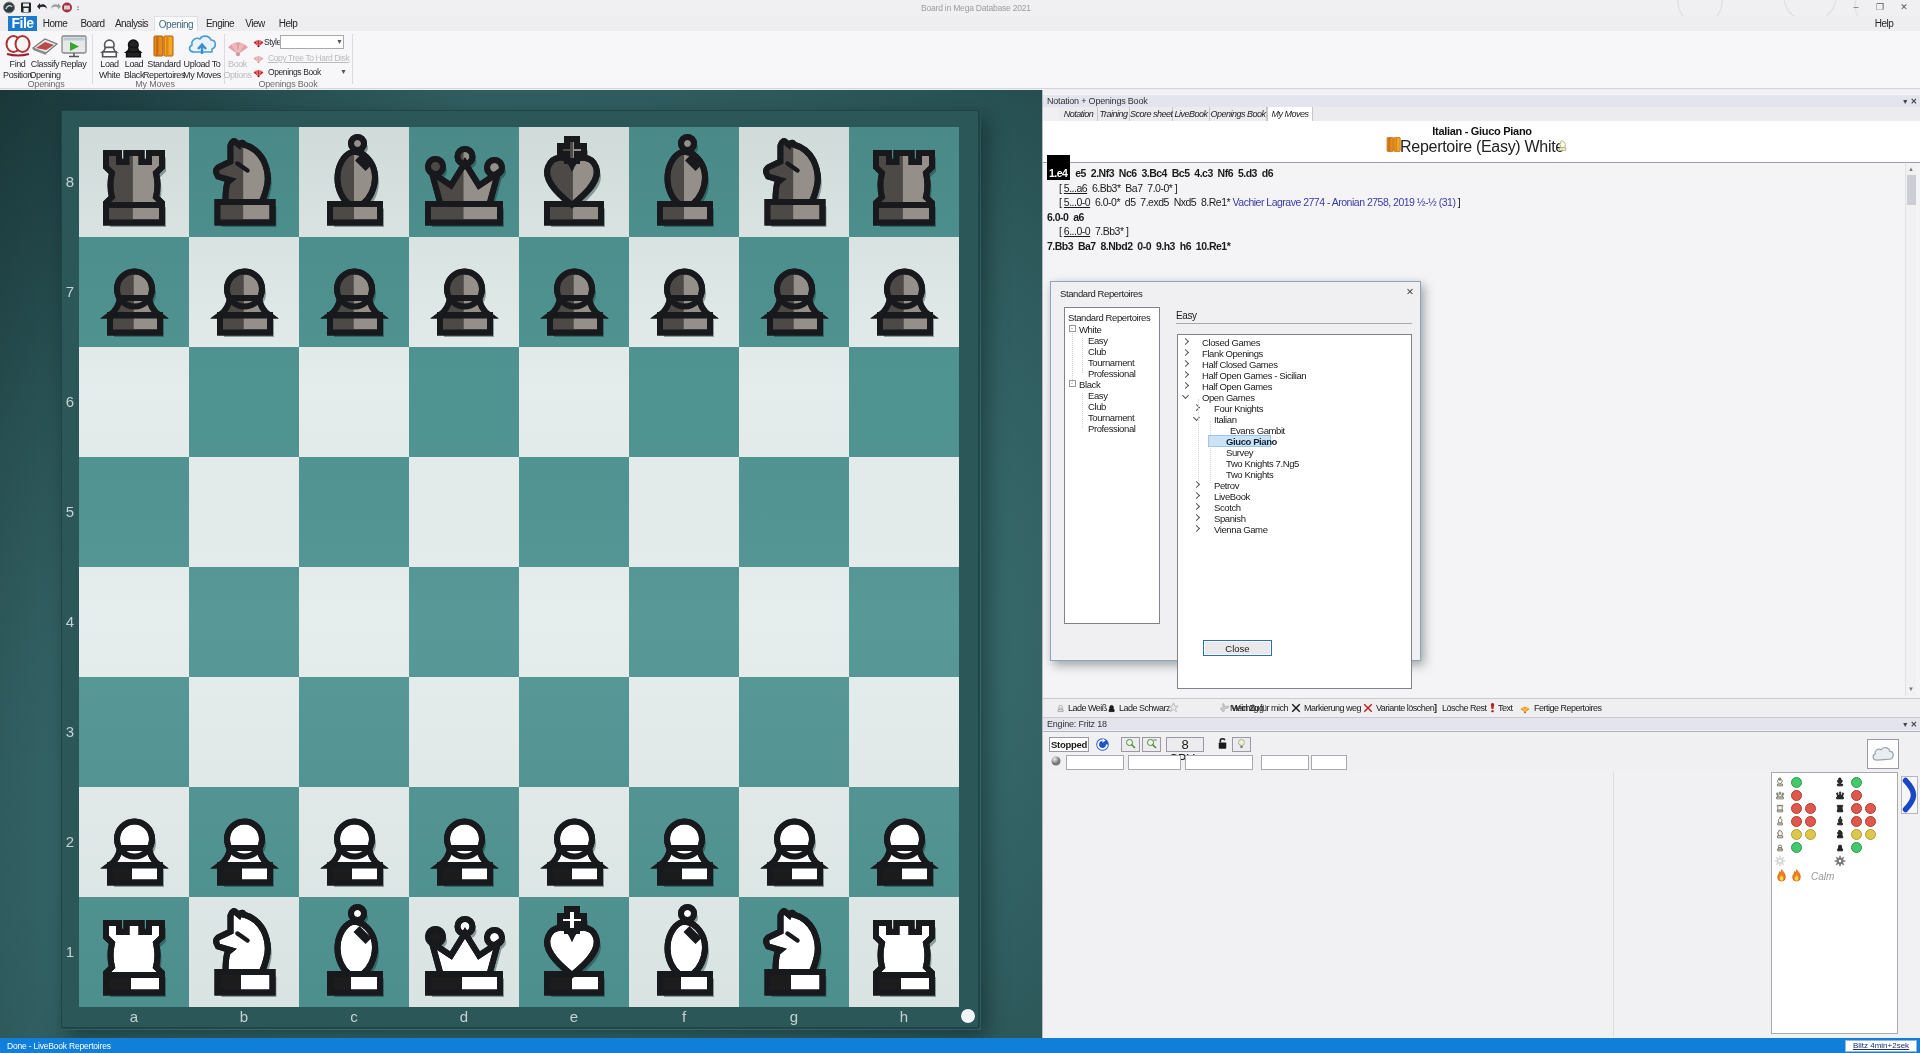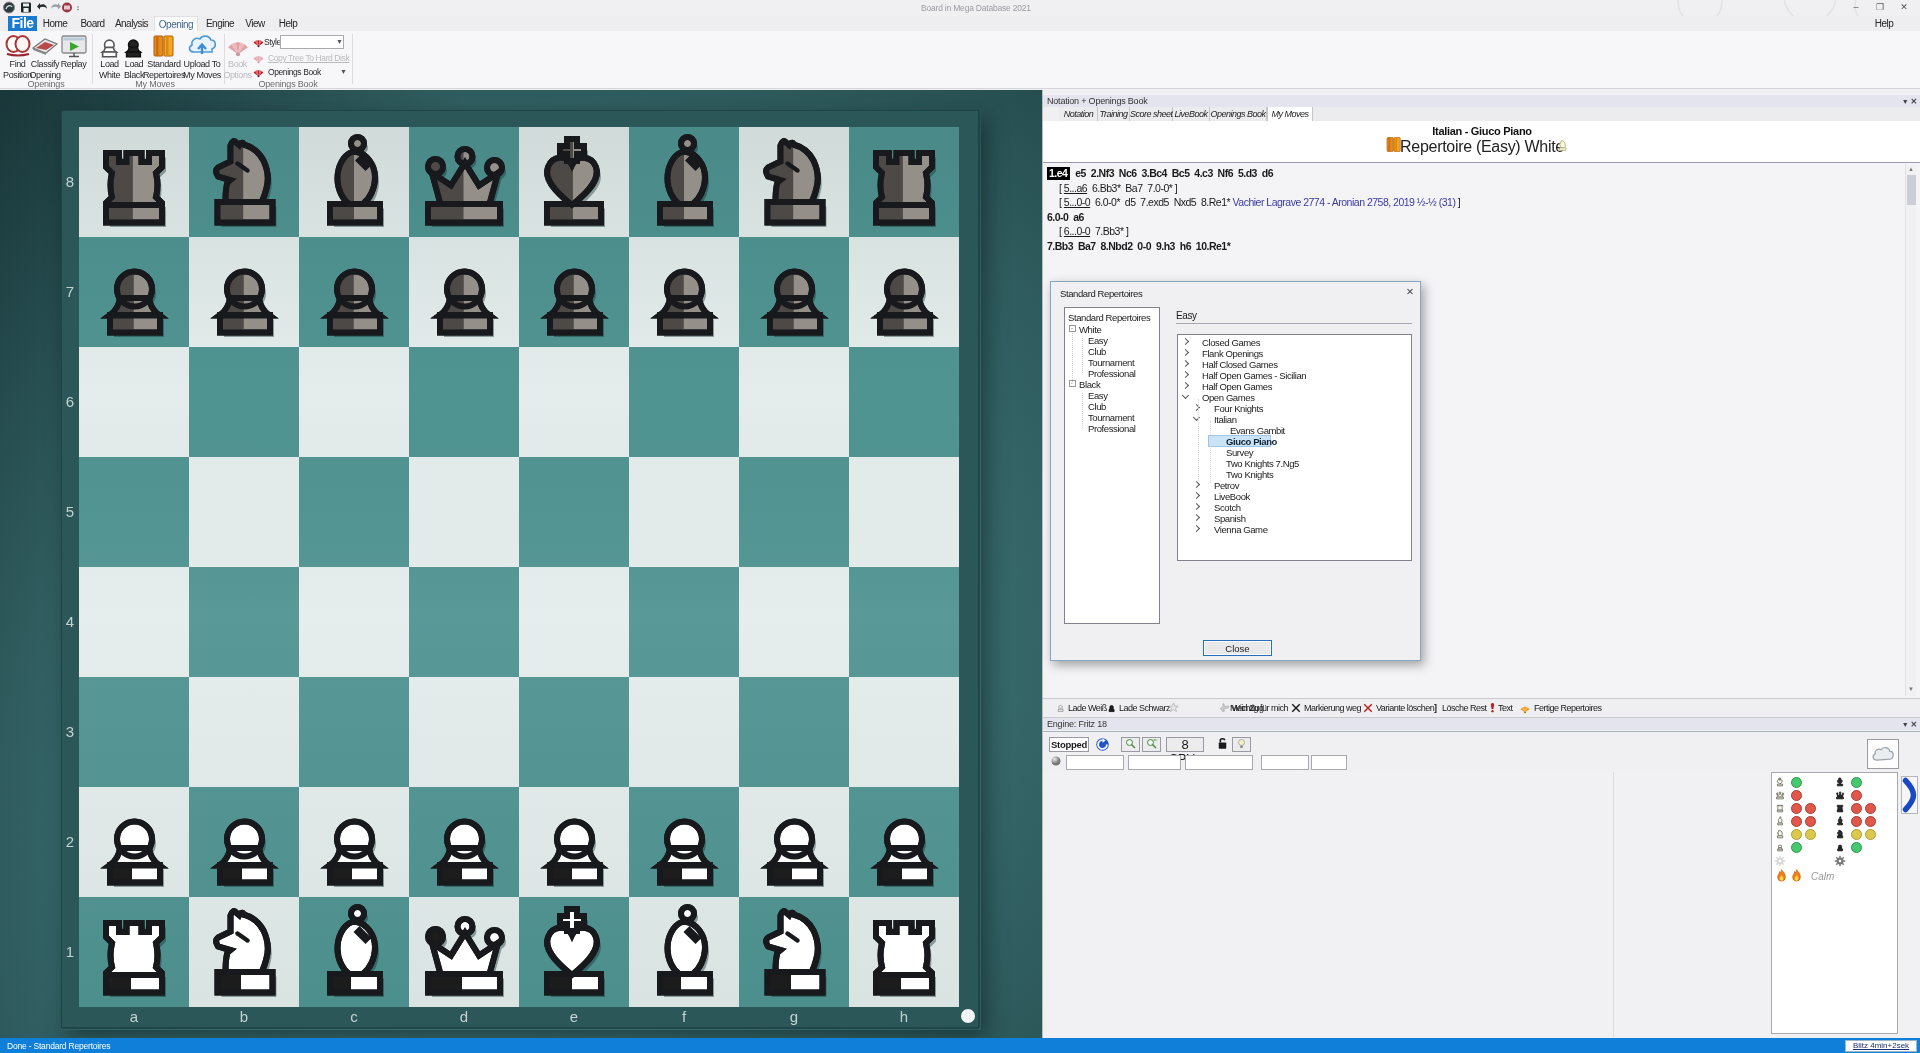--- a/index.html
+++ b/index.html
@@ -406,21 +406,21 @@
         <rect x="15" y="2" width="2.5" height="20" fill="#d98a12"></rect>
       </svg>
     <div class="abs" style="left:239px;top:4px;width:400px;text-align:center;font-size:11px;letter-spacing:-0.3px;font-weight:bold;color:#111;">Italian - Giuco Piano</div>
     <div class="abs" style="left:239px;top:17px;width:400px;text-align:center;font-size:16px;letter-spacing:-0.3px;color:#222;">Repertoire (Easy) White</div>
     <svg class="abs" style="left:513px;top:18px;" width="13" height="13" viewBox="0 0 110 110">
         <use href="#g_n" fill="#fcfceb" stroke="#a9a96a" stroke-width="7"></use>
       </svg>
   </div>
 
   <div class="abs" style="left:0;top:73px;width:878px;height:535px;background:#f4f4f6;">
-    <div class="nl" style="top:4px;"><span style="background:#000;color:#fff;padding:0 3px 1px 2px;">1.e4</span>&nbsp; <b>e5&nbsp; 2.Nf3&nbsp; Nc6&nbsp; 3.Bc4&nbsp; Bc5&nbsp; 4.c3&nbsp; Nf6&nbsp; 5.d3&nbsp; d6</b></div>
+    <div class="nl" style="top:4px;"><span style="background:#000;color:#fff;padding:12px 3px 1px 2px;">1.e4</span>&nbsp; <b>e5&nbsp; 2.Nf3&nbsp; Nc6&nbsp; 3.Bc4&nbsp; Bc5&nbsp; 4.c3&nbsp; Nf6&nbsp; 5.d3&nbsp; d6</b></div>
     <div class="nl" style="top:19px;left:16px;font-weight:normal;">[ <u>5...a6</u>&nbsp; 6.Bb3*&nbsp; Ba7&nbsp; 7.0-0* ]</div>
     <div class="nl" style="top:33px;left:16px;font-weight:normal;">[ <u>5...0-0</u>&nbsp; 6.0-0*&nbsp; d5&nbsp; 7.exd5&nbsp; Nxd5&nbsp; 8.Re1* <span style="color:#3a3aa8;">Vachier Lagrave 2774 - Aronian 2758, 2019 ½-½ (31)</span> ]</div>
     <div class="nl" style="top:47.5px;"><b>6.0-0&nbsp; a6</b></div>
     <div class="nl" style="top:62px;left:16px;font-weight:normal;">[ <u>6...0-0</u>&nbsp; 7.Bb3* ]</div>
     <div class="nl" style="top:76.5px;"><b>7.Bb3&nbsp; Ba7&nbsp; 8.Nbd2&nbsp; 0-0&nbsp; 9.h3&nbsp; h6&nbsp; 10.Re1*</b></div>
 
     <div class="abs" style="left:862px;top:1px;width:11px;height:532px;background:#f1f1f4;border-left:1px solid #e2e2e6;">
       <div class="abs" style="left:2px;top:2px;font-size:6px;color:#777;">▲</div>
       <div class="abs" style="left:1px;top:11px;width:9px;height:30px;background:#cdcdd6;"></div>
       <div class="abs" style="left:2px;top:522px;font-size:6px;color:#777;">▼</div>
@@ -630,21 +630,21 @@
     <div class="dlgtxt" style="left:23px;top:92.5px;">Club</div>
     <div class="dlgtxt" style="left:23px;top:103.5px;">Tournament</div>
     <div class="dlgtxt" style="left:23px;top:114.5px;">Professional</div>
     <div class="abs" style="left:7px;top:25px;width:1px;height:51px;border-left:1px dotted #d0d0d0;"></div>
     <div class="abs" style="left:17px;top:30px;width:1px;height:35px;border-left:1px dotted #d0d0d0;"></div>
     <div class="abs" style="left:17px;top:85px;width:1px;height:35px;border-left:1px dotted #d0d0d0;"></div>
   </div>
 
   <div class="dlgtxt" style="left:125px;top:28px;font-size:10px;">Easy</div>
   <div class="abs" style="left:125px;top:41px;width:236px;height:1px;background:#a8a8b0;"></div>
-  <div class="abs" style="left:126px;top:52px;width:235px;height:227px;background:#fff;border:1px solid #82828e;">
+  <div class="abs" style="left:126px;top:52px;width:235px;height:355px;background:#fff;border:1px solid #82828e;">
     <div class="chev r" style="left:5px;top:4px;"></div>
       <div class="treerow" style="left:24px;top:2px;">Closed Games</div>
     <div class="chev r" style="left:5px;top:15px;"></div>
       <div class="treerow" style="left:24px;top:13px;">Flank Openings</div>
     <div class="chev r" style="left:5px;top:26px;"></div>
       <div class="treerow" style="left:24px;top:24px;">Half Closed Games</div>
     <div class="chev r" style="left:5px;top:37px;"></div>
       <div class="treerow" style="left:24px;top:35px;">Half Open Games - Sicilian</div>
     <div class="chev r" style="left:5px;top:48px;"></div>
       <div class="treerow" style="left:24px;top:45.5px;">Half Open Games</div>
@@ -671,15 +671,15 @@
     <div class="chev r" style="left:16px;top:191px;"></div>
       <div class="treerow" style="left:36px;top:188.5px;">Vienna Game</div>
     <div class="abs" style="left:20px;top:64px;width:1px;height:84px;border-left:1px dotted #d8d8d8;"></div>
     <div class="abs" style="left:32px;top:86px;width:1px;height:62px;border-left:1px dotted #d8d8d8;"></div>
   </div>
 
   <div class="abs" style="left:152px;top:358px;width:69px;height:16px;background:#e9e9eb;border:1px solid #2a6ebb;box-shadow:inset 0 0 0 1px #fff;font-size:9.5px;text-align:center;line-height:15px;">Close</div>
 </div>
 
 <div id="statusbar">
-  <span class="st">Done - Standard Repertoires</span>
+  <span class="st">Done - LiveBook Repertoires</span>
   <div id="blitzbox">Blitz 4min+2sek</div>
 </div>
 
 </body></html>

